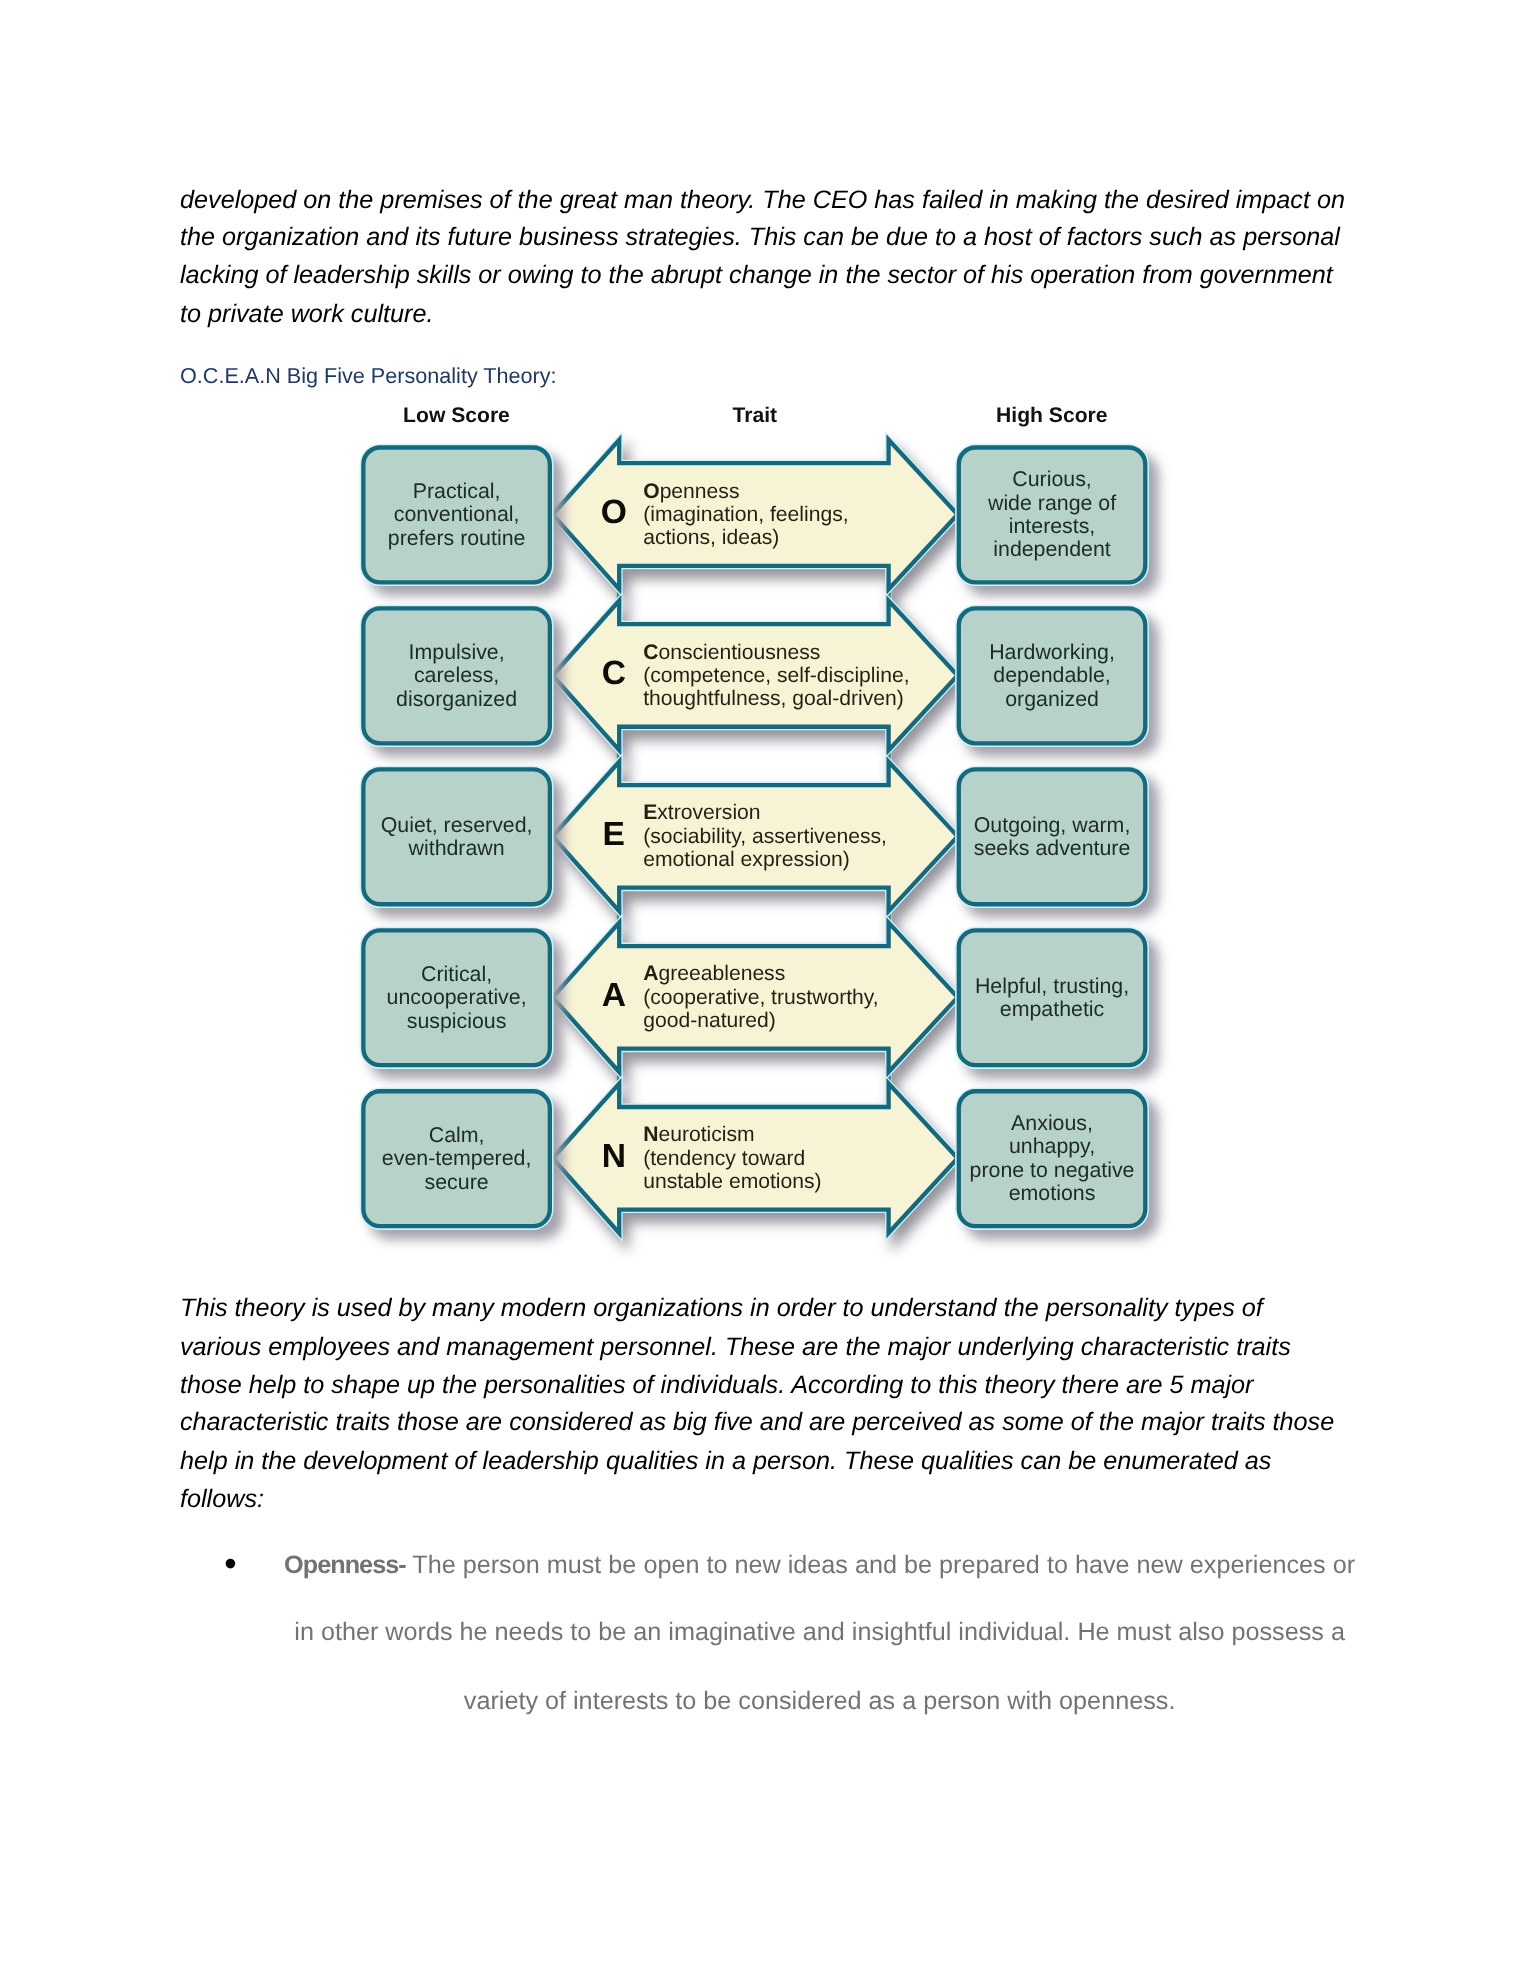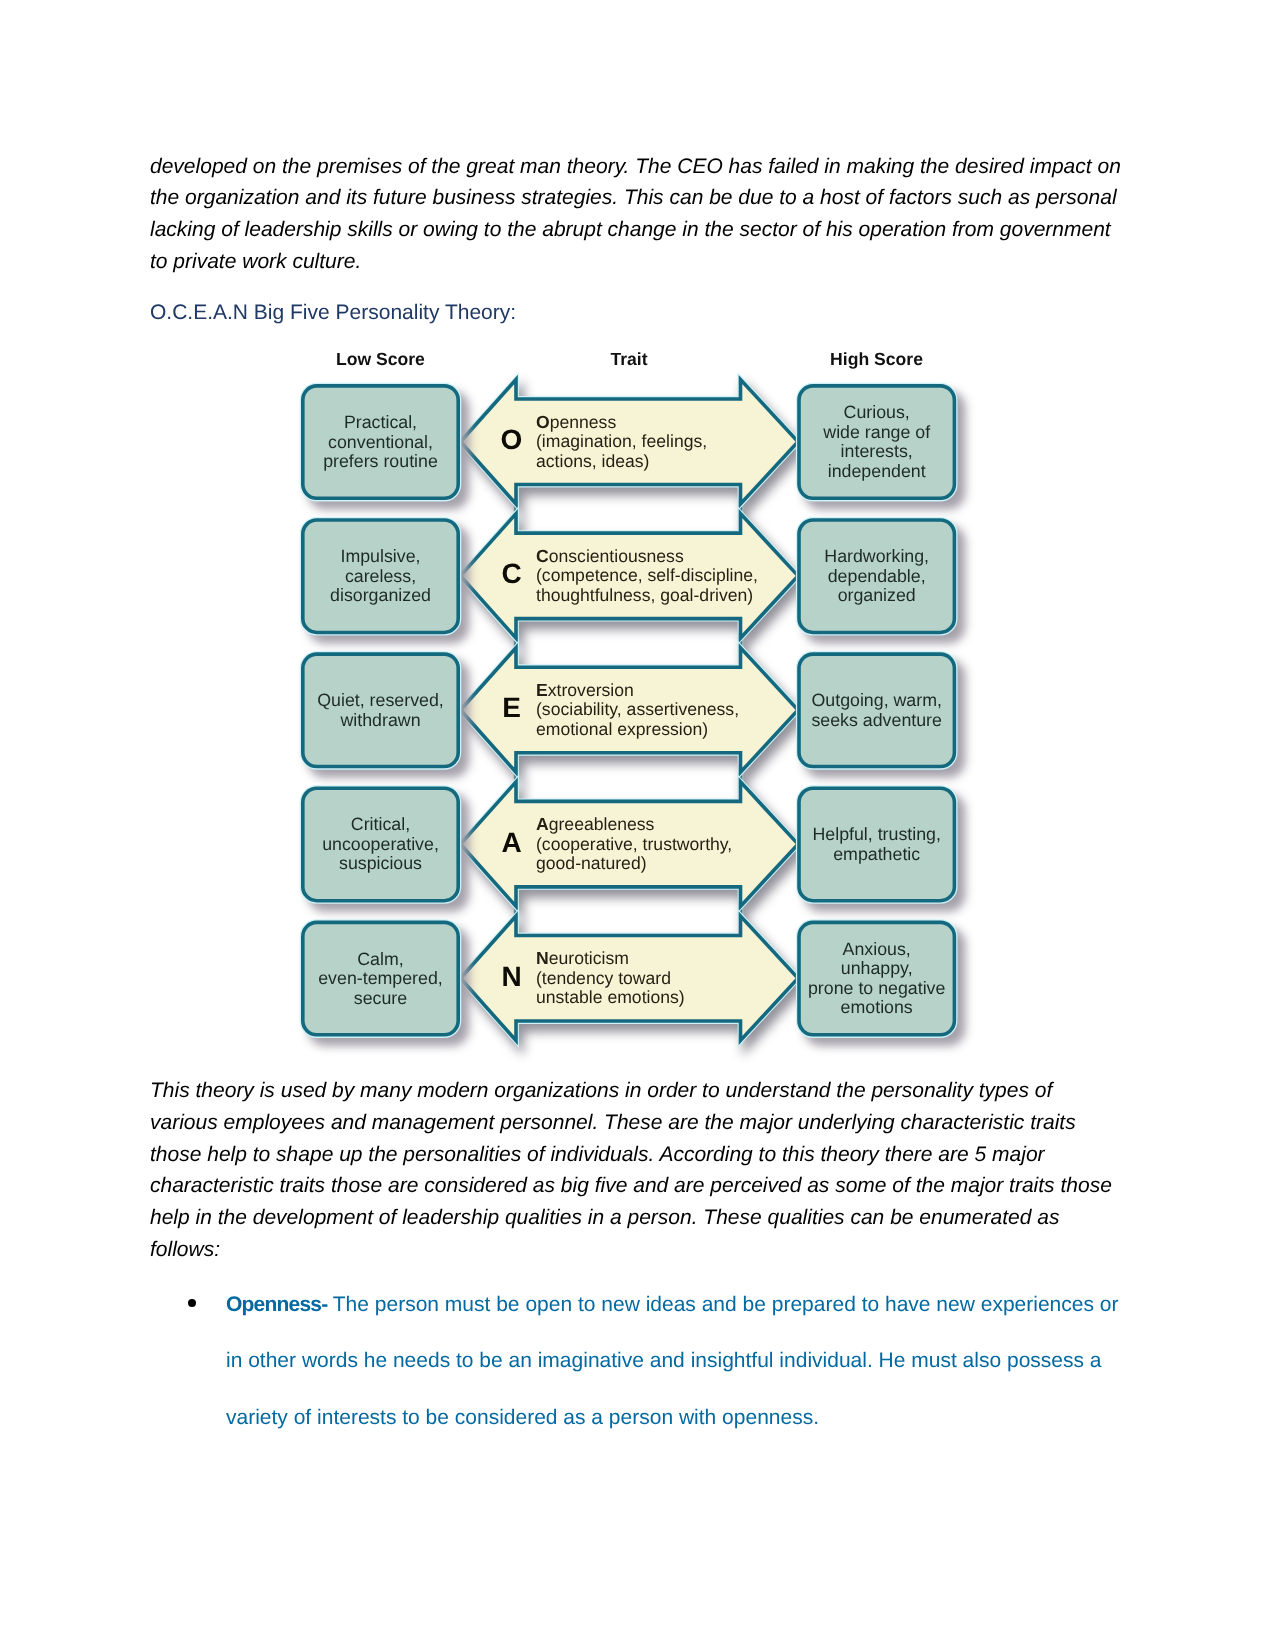--- a/index.html
+++ b/index.html
@@ -9,29 +9,29 @@
   .page{position:relative;width:1275px;height:1651px;overflow:hidden;background:#fff;
         opacity:0.999;}
 
   p{margin:0;}
   h2{margin:0;}
   .para{position:absolute;color:#000;font-size:21px;line-height:31.65px;
         text-align:left;letter-spacing:0px;}
   #intro-para{left:150px;top:150.8px;width:975px;font-style:italic;}
   #body-para{left:150px;top:1075.3px;width:968px;font-style:italic;}
 
-  #heading{position:absolute;left:150px;top:296px;font-size:21px;line-height:34px;
+  #heading{position:absolute;left:150px;top:296px;font-size:18px;line-height:34px;
            color:#1F3864;font-weight:400;letter-spacing:0px;white-space:nowrap;}
 
   #bullets{position:absolute;left:150px;top:1277px;width:990px;}
-  .bullet{position:relative;padding-left:76px;font-size:21px;line-height:56.3px;color:#0369a1;}
+  .bullet{position:relative;padding-left:76px;font-size:21px;line-height:56.3px;color:#737373;text-align:center;}
   .bullet .dot{position:absolute;left:37.7px;top:22.4px;width:8px;height:8px;border-radius:50%;background:#000;font-size:0;line-height:0;}
   .bullet b{font-weight:700;letter-spacing:-0.8px;}
 
-  #figure{position:absolute;left:0;top:13px;width:1275px;height:1515px;filter:blur(0.42px);}
+  #figure{position:absolute;left:0;top:0;width:1275px;height:1515px;filter:blur(0.42px);}
   svg{display:block;}
   .colhdr{font-family:"Liberation Sans",sans-serif;font-weight:700;font-size:17.6px;fill:#111;}
   .boxtext{font-family:"Liberation Sans",sans-serif;font-size:17.8px;fill:#1d2b26;}
   .traittext{font-family:"Liberation Sans",sans-serif;font-size:17.6px;fill:#231f12;}
   .traitbold{font-weight:700;}
   .bigletter{font-family:"Liberation Sans",sans-serif;font-weight:700;font-size:28px;fill:#0d0d06;}
 </style>
 </head>
 <body>
 

